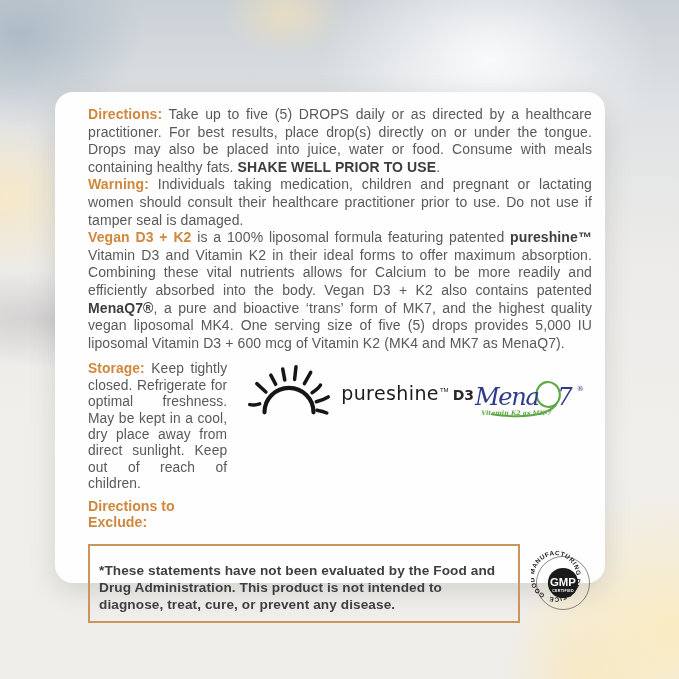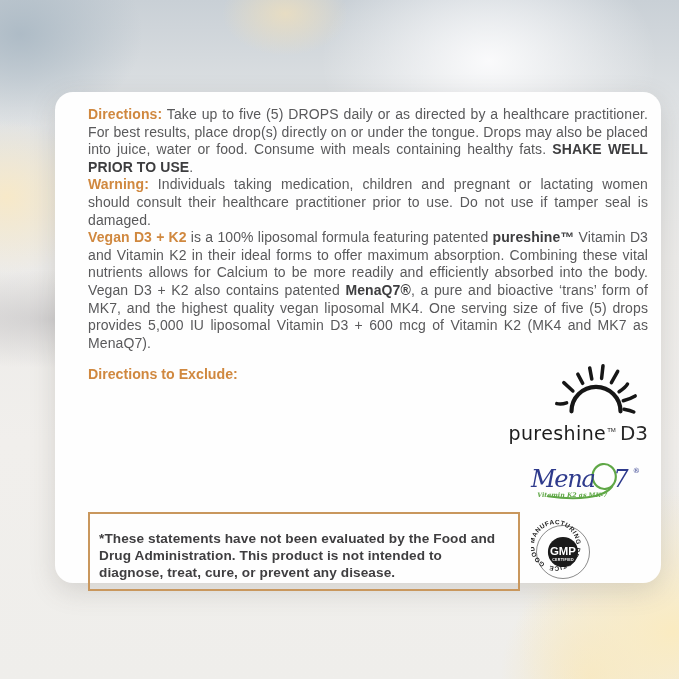--- a/index.html
+++ b/index.html
@@ -14,21 +14,21 @@
       radial-gradient(240px 170px at 72% 9%, rgba(252,252,253,0.95), transparent 70%),
       radial-gradient(130px 110px at 1% 29%, rgba(248,233,199,0.95), transparent 70%),
       radial-gradient(300px 70px at 8% 47%, rgba(168,166,170,0.40), transparent 70%),
       radial-gradient(230px 210px at 99% 93%, rgba(250,235,193,1), transparent 68%),
       radial-gradient(130px 150px at 87% 100%, rgba(247,231,191,0.85), transparent 70%),
       linear-gradient(180deg, #c9d0d6 0%, #dfe2e4 16%, #ecebe9 38%, #f1efec 65%, #efeeeb 100%);
   }
   .card {
     position: absolute;
     left: 55px; top: 92px;
-    width: 606px; height: 491px;
+    width: 550px; height: 491px;
     background: #fefefe;
     border-radius: 18px;
     box-shadow: 0 8px 26px rgba(90,85,75,0.18);
     padding: 14px 13px 0 33px;
   }
   .para {
     font-size: 14px;
     line-height: 17.6px;
     color: #59595b;
     text-align: justify;
@@ -46,35 +46,35 @@
   .leftcol .para { font-size: 13.8px; line-height: 16.4px; }
   .exclude-heading {
     font-size: 14.2px;
     color: #d0883f;
     font-weight: bold;
     margin: 5px 0 4px 0;
   }
   .rightcol {
     flex: 0 0 132px;
     display: flex;
-    flex-direction: column;
-    align-items: flex-end;
+    flex-direction: row;
+    align-items: center;
     padding-top: 2px;
   }
   .sun-svg { width: 104px; height: 56px; display: block; }
   .pureshine-line {
     display: flex;
     align-items: baseline;
     color: #1c1c1c;
     margin-top: 2px;
     white-space: nowrap;
   }
   .ps-name { font-family: "DejaVu Sans", sans-serif; font-size: 19px; letter-spacing: 0.4px; }
   .ps-tm { font-size: 6px; position: relative; top: -8px; margin-left: 1px; }
-  .ps-d3 { font-family: "DejaVu Sans", sans-serif; font-size: 20px; margin-left: 4px; color: #2a2a2a; }
+  .ps-d3 { font-family: "DejaVu Sans", sans-serif; font-size: 14px; margin-left: 4px; color: #2a2a2a; font-weight: bold; }
   .menaq7-svg { width: 118px; height: 42px; margin-top: 15px; display: block; }
   .bottom-row {
     display: flex;
     align-items: center;
     margin-top: 10px;
   }
   .disclaimer-box {
     flex: 0 0 432px;
     border: 2px solid #c9975d;
     padding: 16px 9px 8px 9px;
@@ -97,20 +97,21 @@
 <div class="card">
 
   <p class="para"><span class="h">Directions:</span><span> Take up to five (5) DROPS daily or as directed by a healthcare practitioner. For best results, place drop(s) directly on or under the tongue. Drops may also be placed into juice, water or food. Consume with meals containing healthy fats. </span><span class="db">SHAKE WELL PRIOR TO USE</span><span>.</span></p>
 
   <p class="para"><span class="h">Warning:</span><span> Individuals taking medication, children and pregnant or lactating women should consult their healthcare practitioner prior to use. Do not use if tamper seal is damaged.</span></p>
 
   <p class="para"><span class="h">Vegan D3 + K2</span><span> is a 100% liposomal formula featuring patented </span><span class="db">pureshine™</span><span> Vitamin D3 and Vitamin K2 in their ideal forms to offer maximum absorption. Combining these vital nutrients allows for Calcium to be more readily and efficiently absorbed into the body. Vegan D3 + K2 also contains patented </span><span class="db">MenaQ7®</span><span>, a pure and bioactive ‘trans’ form of MK7, and the highest quality vegan liposomal MK4. One serving size of five (5) drops provides 5,000 IU liposomal Vitamin D3 + 600 mcg of Vitamin K2 (MK4 and MK7 as MenaQ7).</span></p>
 
   <div class="twocol">
     <div class="leftcol">
+      <p class="para"><span class="h">Storage:</span><span> Keep tightly closed. Refrigerate for optimal freshness. May be kept in a cool, dry place away from direct sunlight. Keep out of reach of children.</span></p>
       <div class="exclude-heading">Directions to Exclude:</div>
     </div>
 
     <div class="rightcol">
       <svg class="sun-svg" viewBox="0 0 120 80" aria-hidden="true">
         <g stroke="#161616" stroke-width="6" fill="none" stroke-linecap="round">
           <path d="M 25 69 A 35 35 0 0 1 95 69"></path>
         </g>
         <g stroke="#161616" stroke-width="5" fill="none" stroke-linecap="round">
           <path d="M18 57 C 12 59, 8 59, 4 58"></path>

